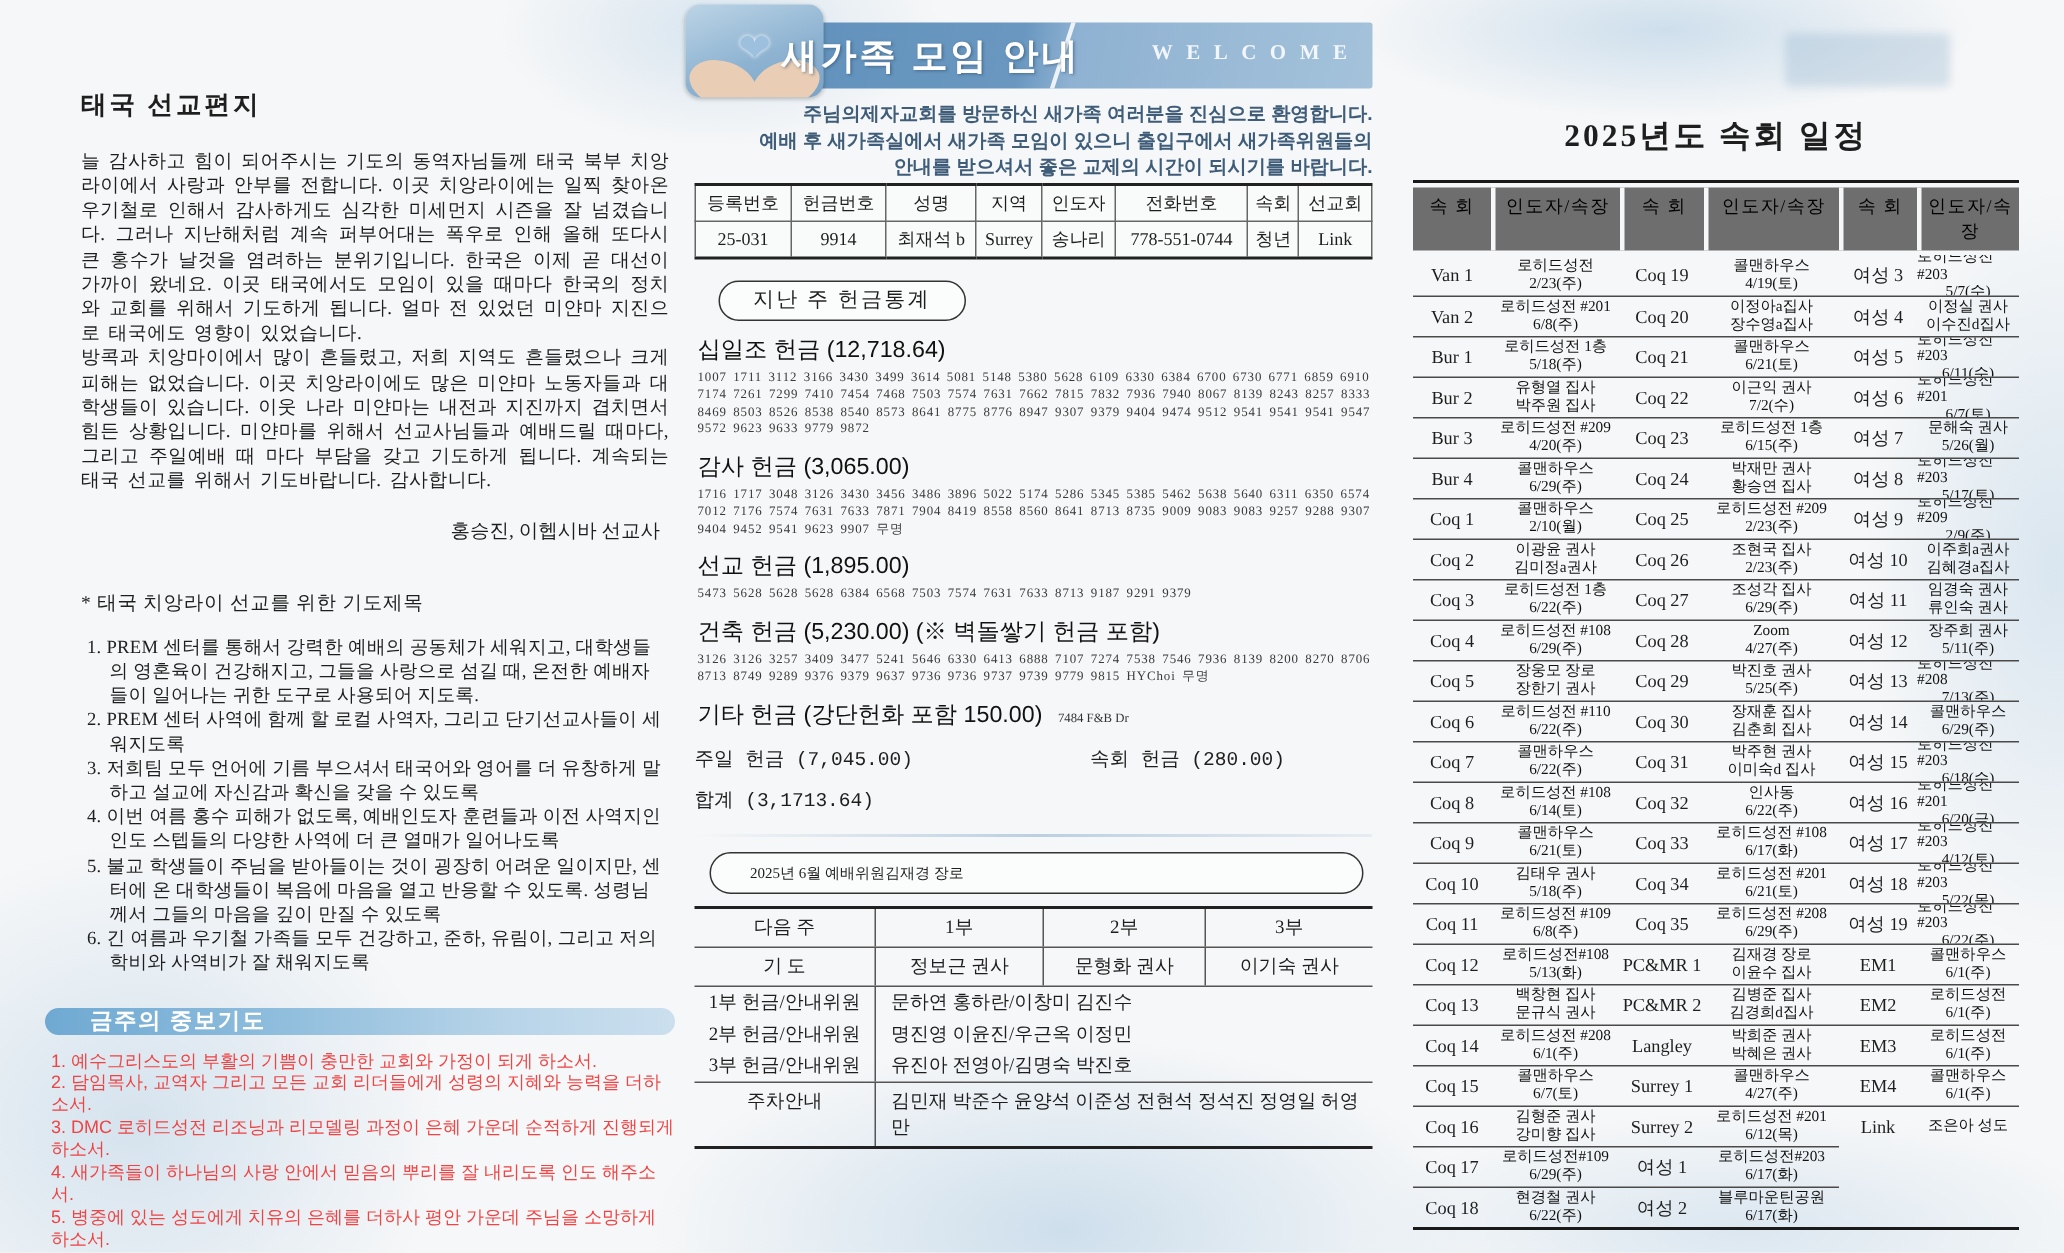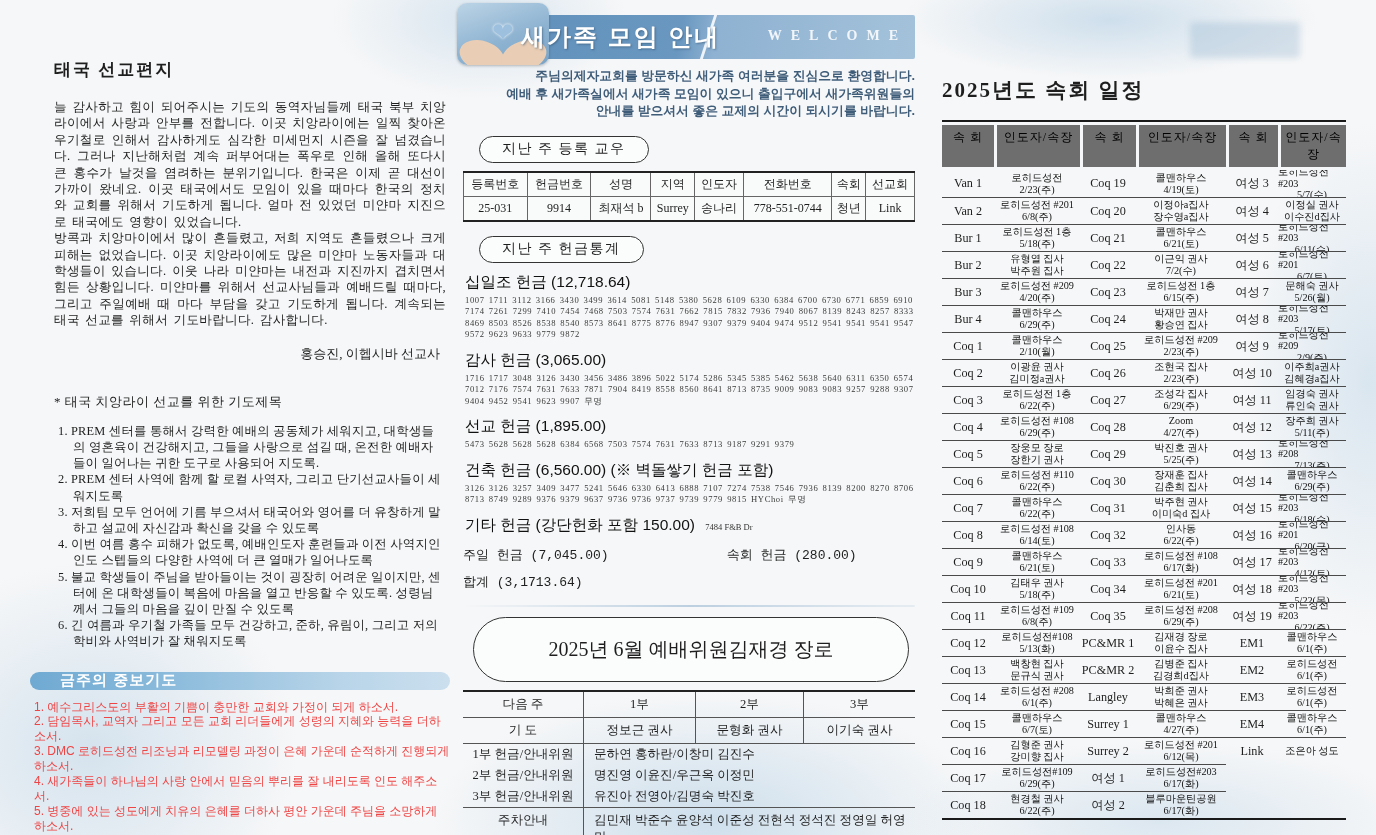--- a/index.html
+++ b/index.html
@@ -55,32 +55,32 @@
   table.reg th,table.reg td{border:1px solid #666;font-size:12px;text-align:center;padding:3px 1px;font-weight:normal;}
   table.reg tr:first-child th{border-top:2px solid #222;}
   table.reg tr:last-child td{border-bottom:2px solid #222;}
   .off-title{font-family:"Liberation Sans",sans-serif;font-size:15.5px;color:#111;margin:9px 0 2px 2px;}
   .off-title .small-suffix{font-size:8.5px;font-family:"Liberation Serif",serif;color:#333;margin-left:6px;}
   .off-nums{font-size:8.6px;color:#3a3a3a;line-height:11.5px;letter-spacing:.6px;word-spacing:1.5px;margin-left:2px;}
   .off-pair{display:flex;margin-top:10px;}
   .off-pair .p2x{margin-left:118px;}
   .off-total{font-family:Liberation Mono, monospace;font-size:13px;margin-top:9px;}
   .soft-line{height:2px;background:linear-gradient(90deg,rgba(140,175,205,.0),rgba(140,175,205,.55),rgba(140,175,205,.15));margin:14px 0 2px 0;border-radius:2px;}
-  .pill-wide{display:flex;justify-content:center;align-items:center;border:1.4px solid #333;border-radius:999px;padding:18px 26px;font-size:20px;margin:10px 6px 8px 10px;background:rgba(255,255,255,.6);}
+  .pill-wide{display:flex;justify-content:flex-start;align-items:center;border:1.4px solid #333;border-radius:999px;padding:6px 26px;font-size:10px;margin:10px 6px 8px 10px;background:rgba(255,255,255,.6);}
   .committee{border-top:2px solid #222;border-bottom:2px solid #222;margin-top:2px;}
   .com-row{display:grid;grid-template-columns:120px 112px 108px 1fr;}
   .com-row > div{font-size:12.6px;text-align:center;padding:4px 0;}
   .com-row.hline{border-top:1px solid #555;}
   .com-row > div + div{border-left:1px solid #555;}
   .usher-block{display:grid;grid-template-columns:120px 1fr;border-top:1px solid #555;}
   .usher-l{font-size:12.6px;text-align:center;padding:2px 0;}
   .usher-r{font-size:12.6px;text-align:left;padding:2px 0 2px 10px;border-left:1px solid #555;}
 
   
-  .sch-title{text-align:left;font-size:21px;font-weight:bold;letter-spacing:2px;margin:14px 0 16px 0;}
+  .sch-title{text-align:center;font-size:21px;font-weight:bold;letter-spacing:2px;margin:14px 0 16px 0;}
   .sch-head{display:grid;grid-template-columns:52px 86px 56px 90px 52px 68px;border-top:2px solid #1a1a1a;padding-top:3px;}
   .sch-head > div{background:#6e6e6e;color:#000000;font-size:12px;text-align:center;padding:4px 0;letter-spacing:1px;}
   .sch-head > div + div{border-left:3px solid #f6f7f8;}
   .sch-body{display:grid;grid-template-columns:52px 86px 56px 90px 52px 68px;grid-auto-rows:27px;border-bottom:2px solid #1a1a1a;margin-top:3px;}
   .sc{display:flex;flex-direction:column;justify-content:center;align-items:center;overflow:hidden;}
   .sc.bt{border-top:1px solid #4a4a4a;}
   .sc.grp{font-size:12.2px;}
   .sc.ldr{font-size:10.2px;line-height:11.6px;color:#111;}
   .sch-note{font-size:13px;margin-top:12px;letter-spacing:.3px;}
 </style>
@@ -133,21 +133,20 @@
     <div class="slash"></div>
     <div class="banner-title">새가족 모임 안내</div>
     <div class="banner-welcome">WELCOME</div>
   </div>
   <div class="mid-intro">
     <div>주님의제자교회를 방문하신 새가족 여러분을 진심으로 환영합니다.</div>
     <div>예배 후 새가족실에서 새가족 모임이 있으니 출입구에서 새가족위원들의</div>
     <div>안내를 받으셔서 좋은 교제의 시간이 되시기를 바랍니다.</div>
   </div>
 
-  <div class="pill-row"><span class="pill">지난 주 등록 교우</span></div>
   <table class="reg">
     <thead>
         <tr>
           <th>등록번호</th>
           <th>헌금번호</th>
           <th>성명</th>
           <th>지역</th>
           <th>인도자</th>
           <th>전화번호</th>
           <th>속회</th>
@@ -169,21 +168,21 @@
   </table>
 
   <div class="pill-row" style="margin-top:14px;"><span class="pill">지난 주 헌금통계</span></div>
   <div id="offering-sections">
       <div class="off-title">십일조 헌금 (12,718.64)</div>
       <div class="off-nums">1007 1711 3112 3166 3430 3499 3614 5081 5148 5380 5628 6109 6330 6384 6700 6730 6771 6859 6910 7174 7261 7299 7410 7454 7468 7503 7574 7631 7662 7815 7832 7936 7940 8067 8139 8243 8257 8333 8469 8503 8526 8538 8540 8573 8641 8775 8776 8947 9307 9379 9404 9474 9512 9541 9541 9541 9547 9572 9623 9633 9779 9872</div>
       <div class="off-title">감사 헌금 (3,065.00)</div>
       <div class="off-nums">1716 1717 3048 3126 3430 3456 3486 3896 5022 5174 5286 5345 5385 5462 5638 5640 6311 6350 6574 7012 7176 7574 7631 7633 7871 7904 8419 8558 8560 8641 8713 8735 9009 9083 9083 9257 9288 9307 9404 9452 9541 9623 9907 무명</div>
       <div class="off-title">선교 헌금 (1,895.00)</div>
       <div class="off-nums">5473 5628 5628 5628 6384 6568 7503 7574 7631 7633 8713 9187 9291 9379</div>
-      <div class="off-title">건축 헌금 (6,560.00) (※ 벽돌쌓기 헌금 포함)</div>
+      <div class="off-title">건축 헌금 (5,230.00) (※ 벽돌쌓기 헌금 포함)</div>
       <div class="off-nums">3126 3126 3257 3409 3477 5241 5646 6330 6413 6888 7107 7274 7538 7546 7936 8139 8200 8270 8706 8713 8749 9289 9376 9379 9637 9736 9736 9737 9739 9779 9815 HYChoi 무명</div>
     </div>
 
   <div class="off-title">
     <span>기타 헌금 (강단헌화 포함 150.00)</span>
     <span class="small-suffix">7484 F&amp;B Dr</span>
   </div>
   <div class="off-pair">
     <div class="off-total" style="margin-top:0;">주일 헌금 (7,045.00)</div>
     <div class="off-total p2x" style="margin-top:0;">속회 헌금 (280.00)</div>

